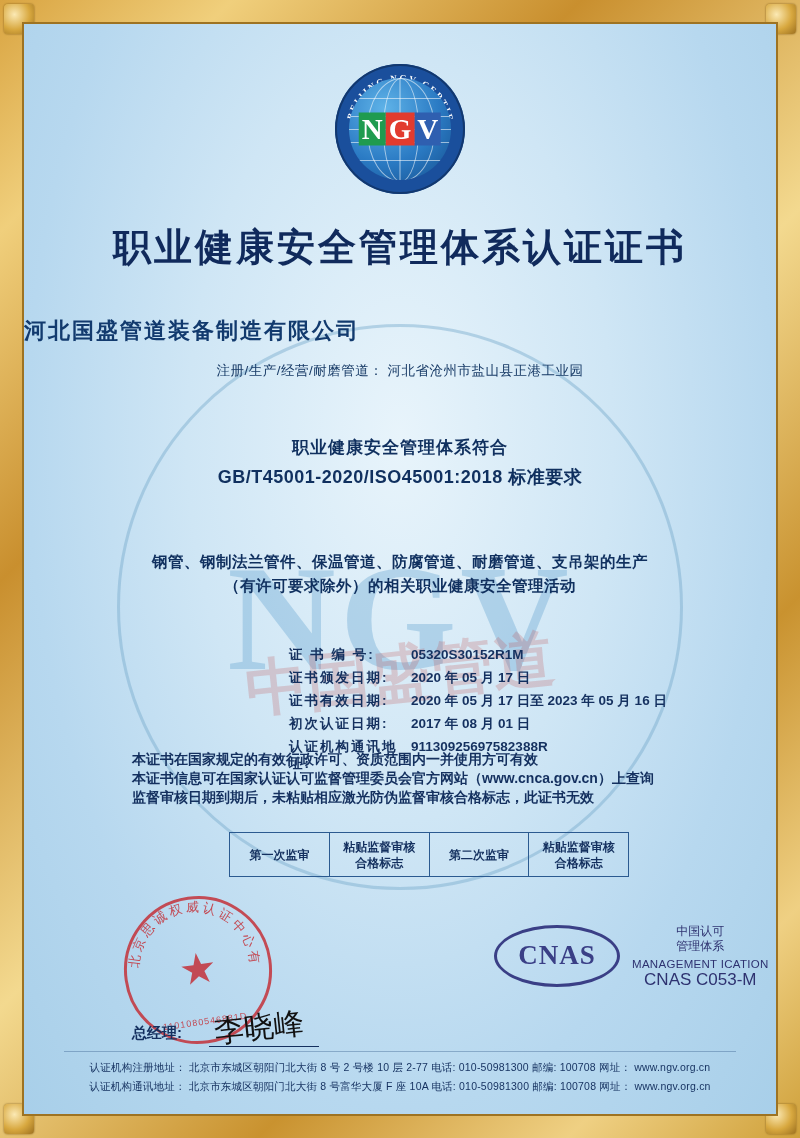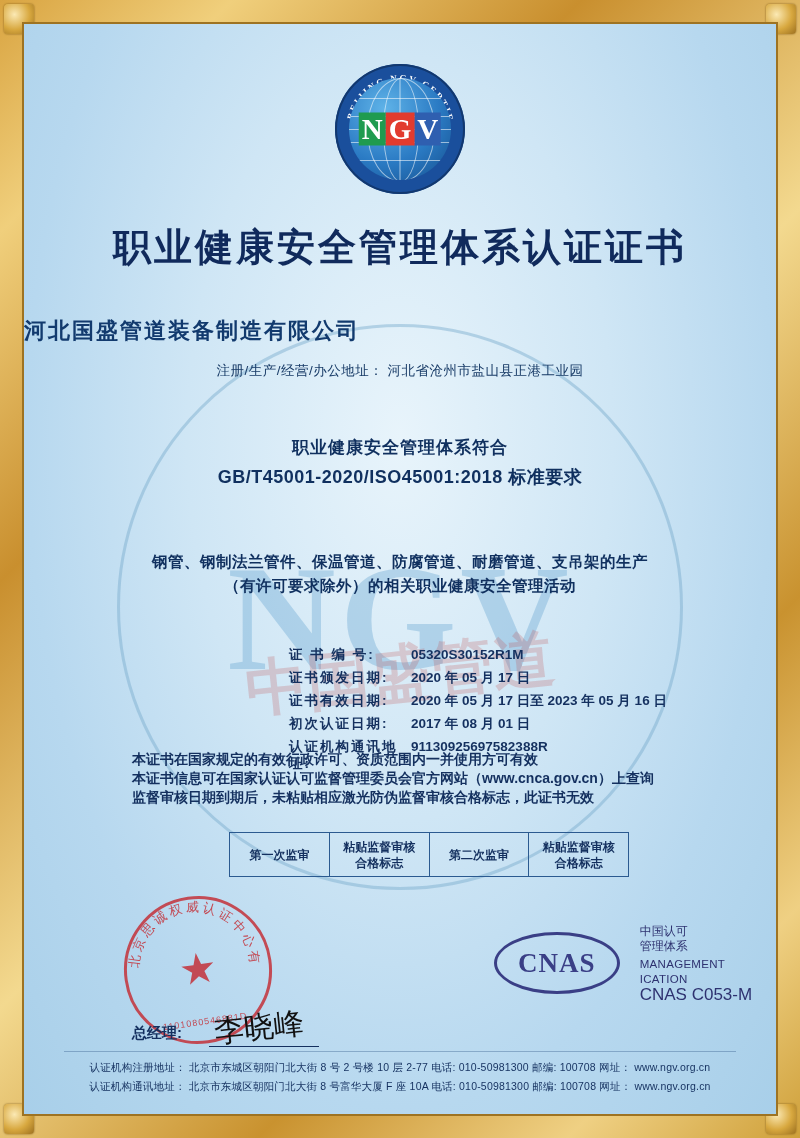--- a/index.html
+++ b/index.html
@@ -153,21 +153,21 @@
   }
 
   
   .cnas{position:absolute;left:470px;top:900px;display:flex;align-items:center;}
   .cnas-mark{
     width:120px;height:56px;border-radius:50%/50%;
     border:3px solid #3a3f86;display:flex;align-items:center;justify-content:center;
     font-family:"Liberation Serif", serif;font-weight:bold;font-size:27px;color:#3a3f86;
     letter-spacing:1px;
   }
-  .cnas-text{margin-left:20px;color:#2e3270;line-height:15px;}
+  .cnas-text{margin-left:12px;color:#2e3270;line-height:15px;text-align:center;}
   .cnas-t1{font-size:12px;}
   .cnas-t2{font-size:12px;}
   .cnas-t3{font-size:11.5px;margin-top:3px;letter-spacing:.3px;}
   .cnas-t4{font-size:17px;}
 
   
   .sign-label{position:absolute;left:108px;top:1000px;font-size:15px;font-weight:bold;color:#14305f;}
   .sign-line{position:absolute;left:185px;top:1022px;width:110px;border-bottom:1.5px solid #14305f;}
   .sign-scribble{
     position:absolute;left:190px;top:982px;width:115px;height:42px;
@@ -232,21 +232,21 @@
         </div>
         <div class="logo-ngv">
           <span class="lg-n">N</span>
           <span class="lg-g">G</span>
           <span class="lg-v">V</span>
         </div>
       </div>
 
       <div class="title">职业健康安全管理体系认证证书</div>
       <div class="company">河北国盛管道装备制造有限公司</div>
-      <div class="address">注册/生产/经营/办公地址： 河北省沧州市盐山县正港工业园</div>
+      <div class="address">注册/生产/经营/耐磨管道： 河北省沧州市盐山县正港工业园</div>
 
       <div class="std1">职业健康安全管理体系符合</div>
       <div class="std2">GB/T45001-2020/ISO45001:2018 标准要求</div>
       <div class="scope1">钢管、钢制法兰管件、保温管道、防腐管道、耐磨管道、支吊架的生产</div>
       <div class="scope2">（有许可要求除外）的相关职业健康安全管理活动</div>
 
       <div class="details">
         <div class="drow">
           <div class="dlabel">证 书 编 号:</div>
           <div class="dval">05320S30152R1M</div>

